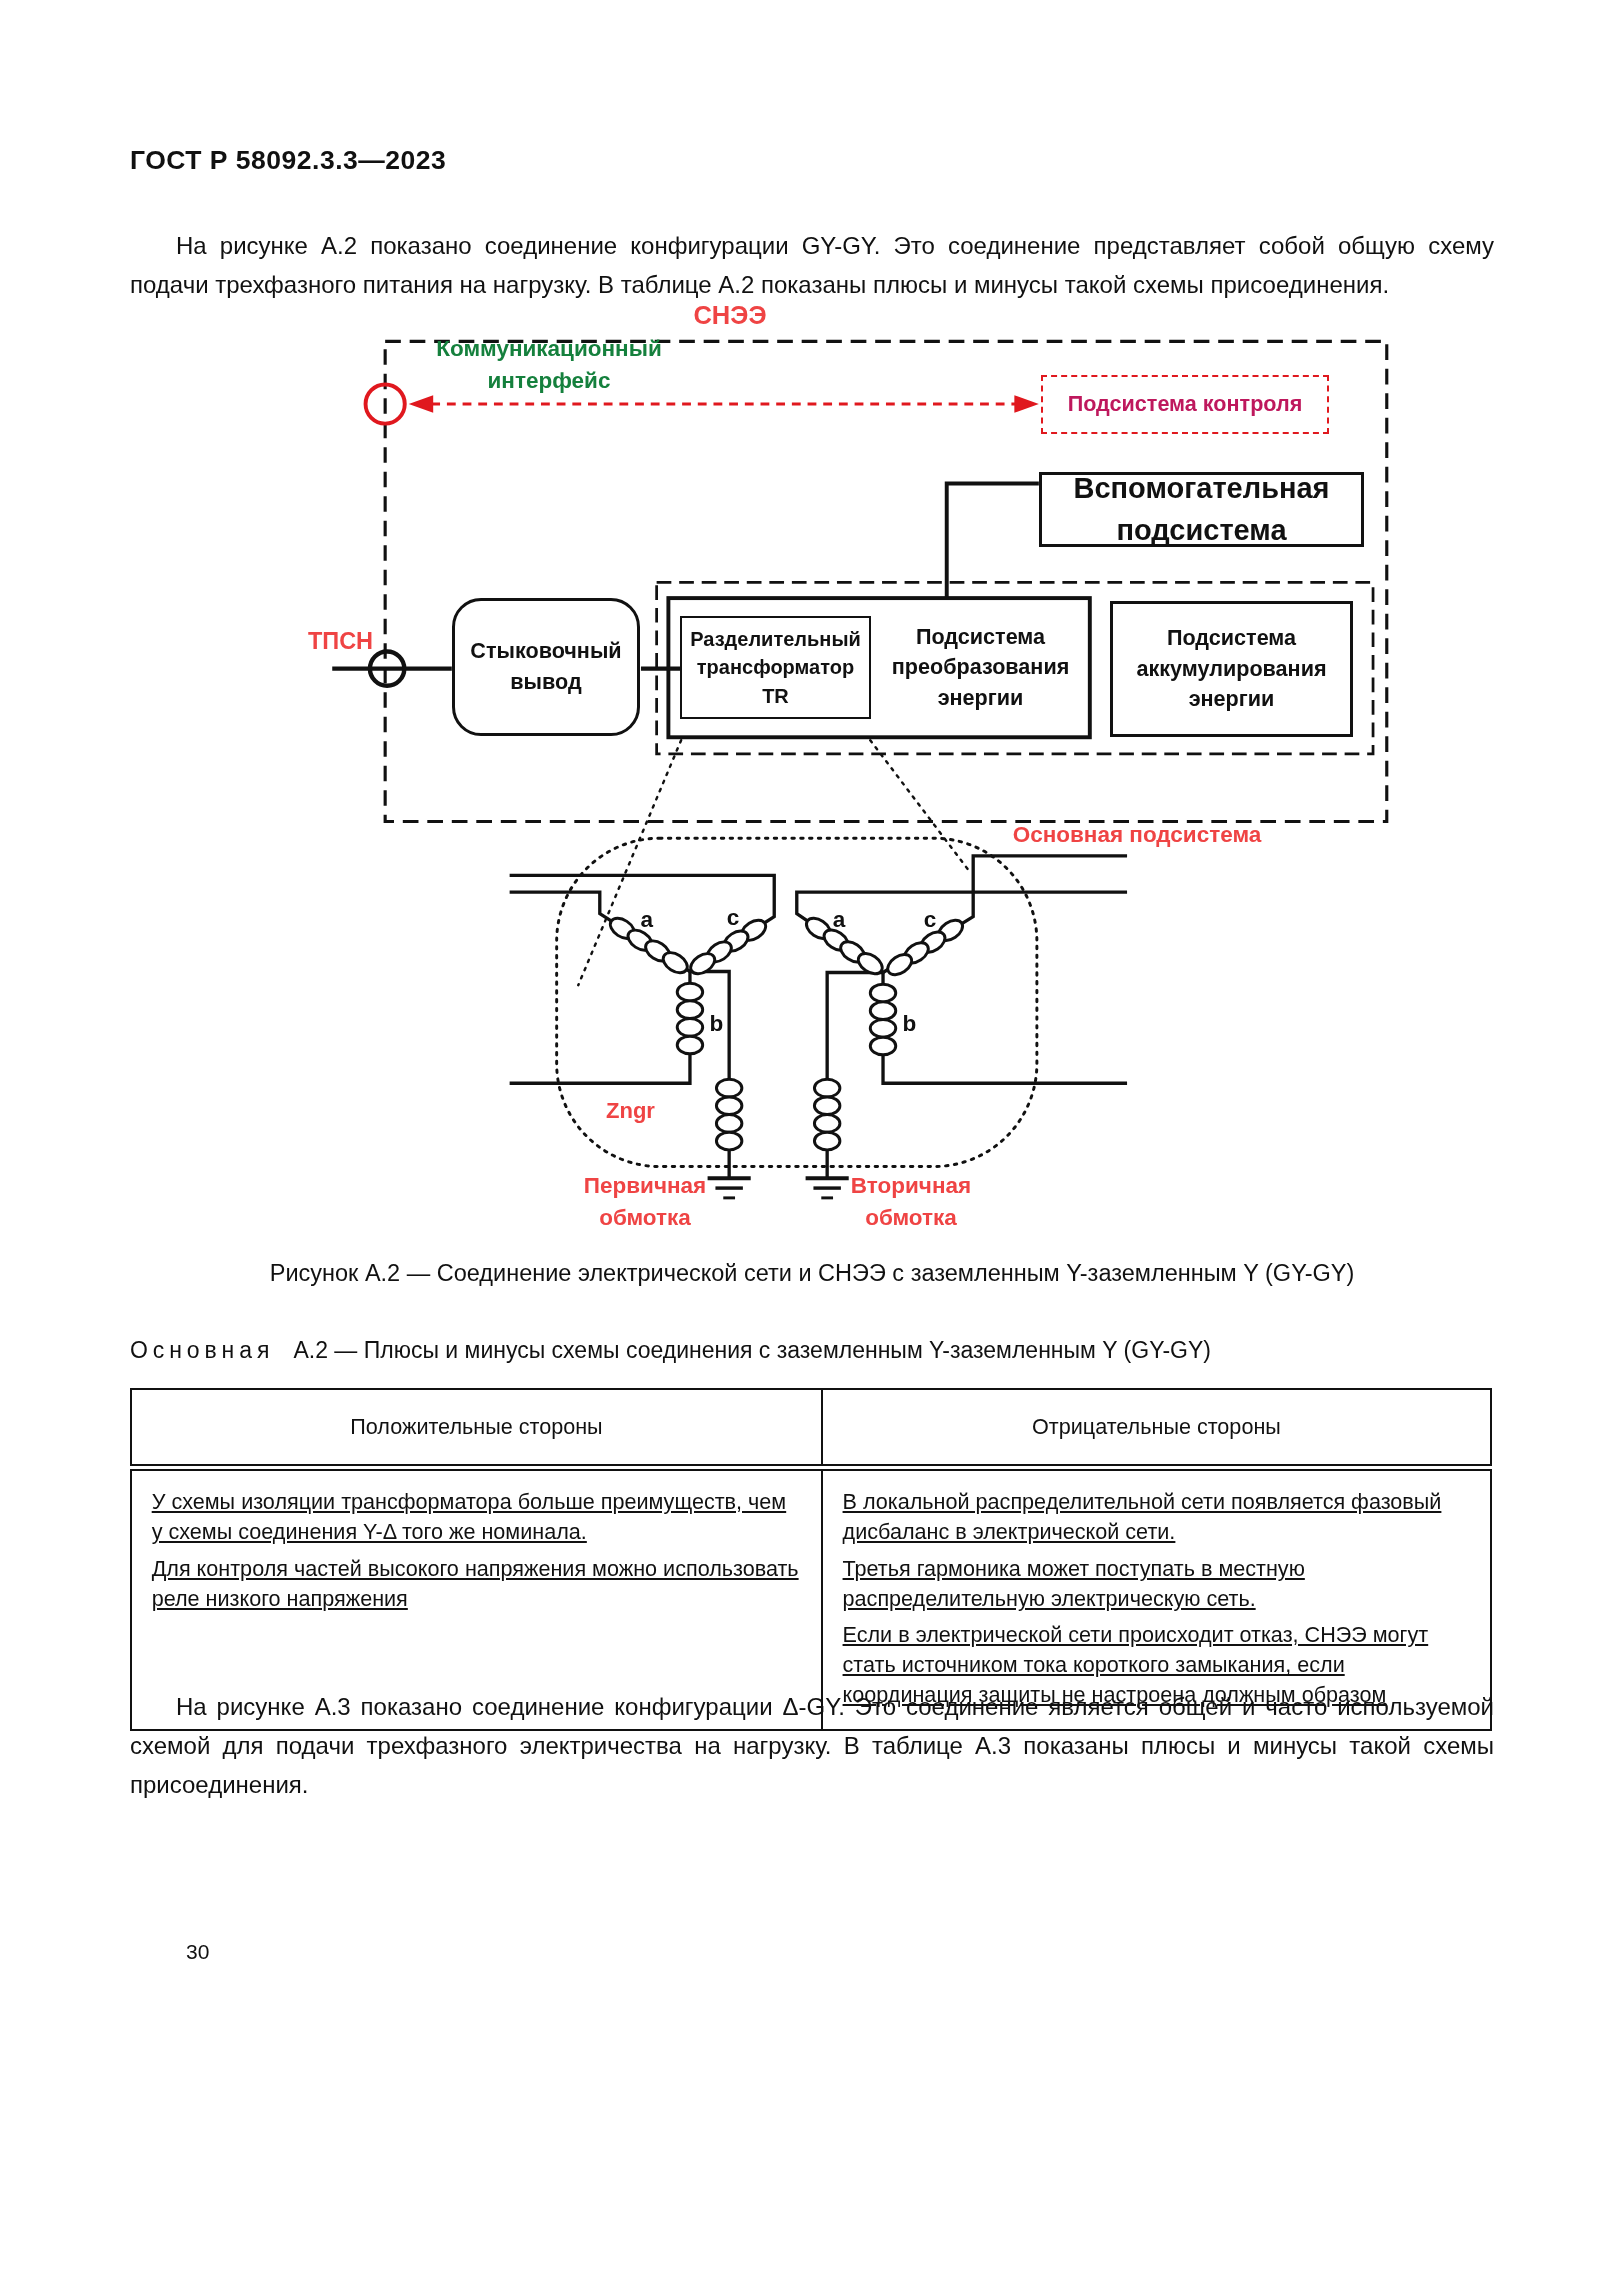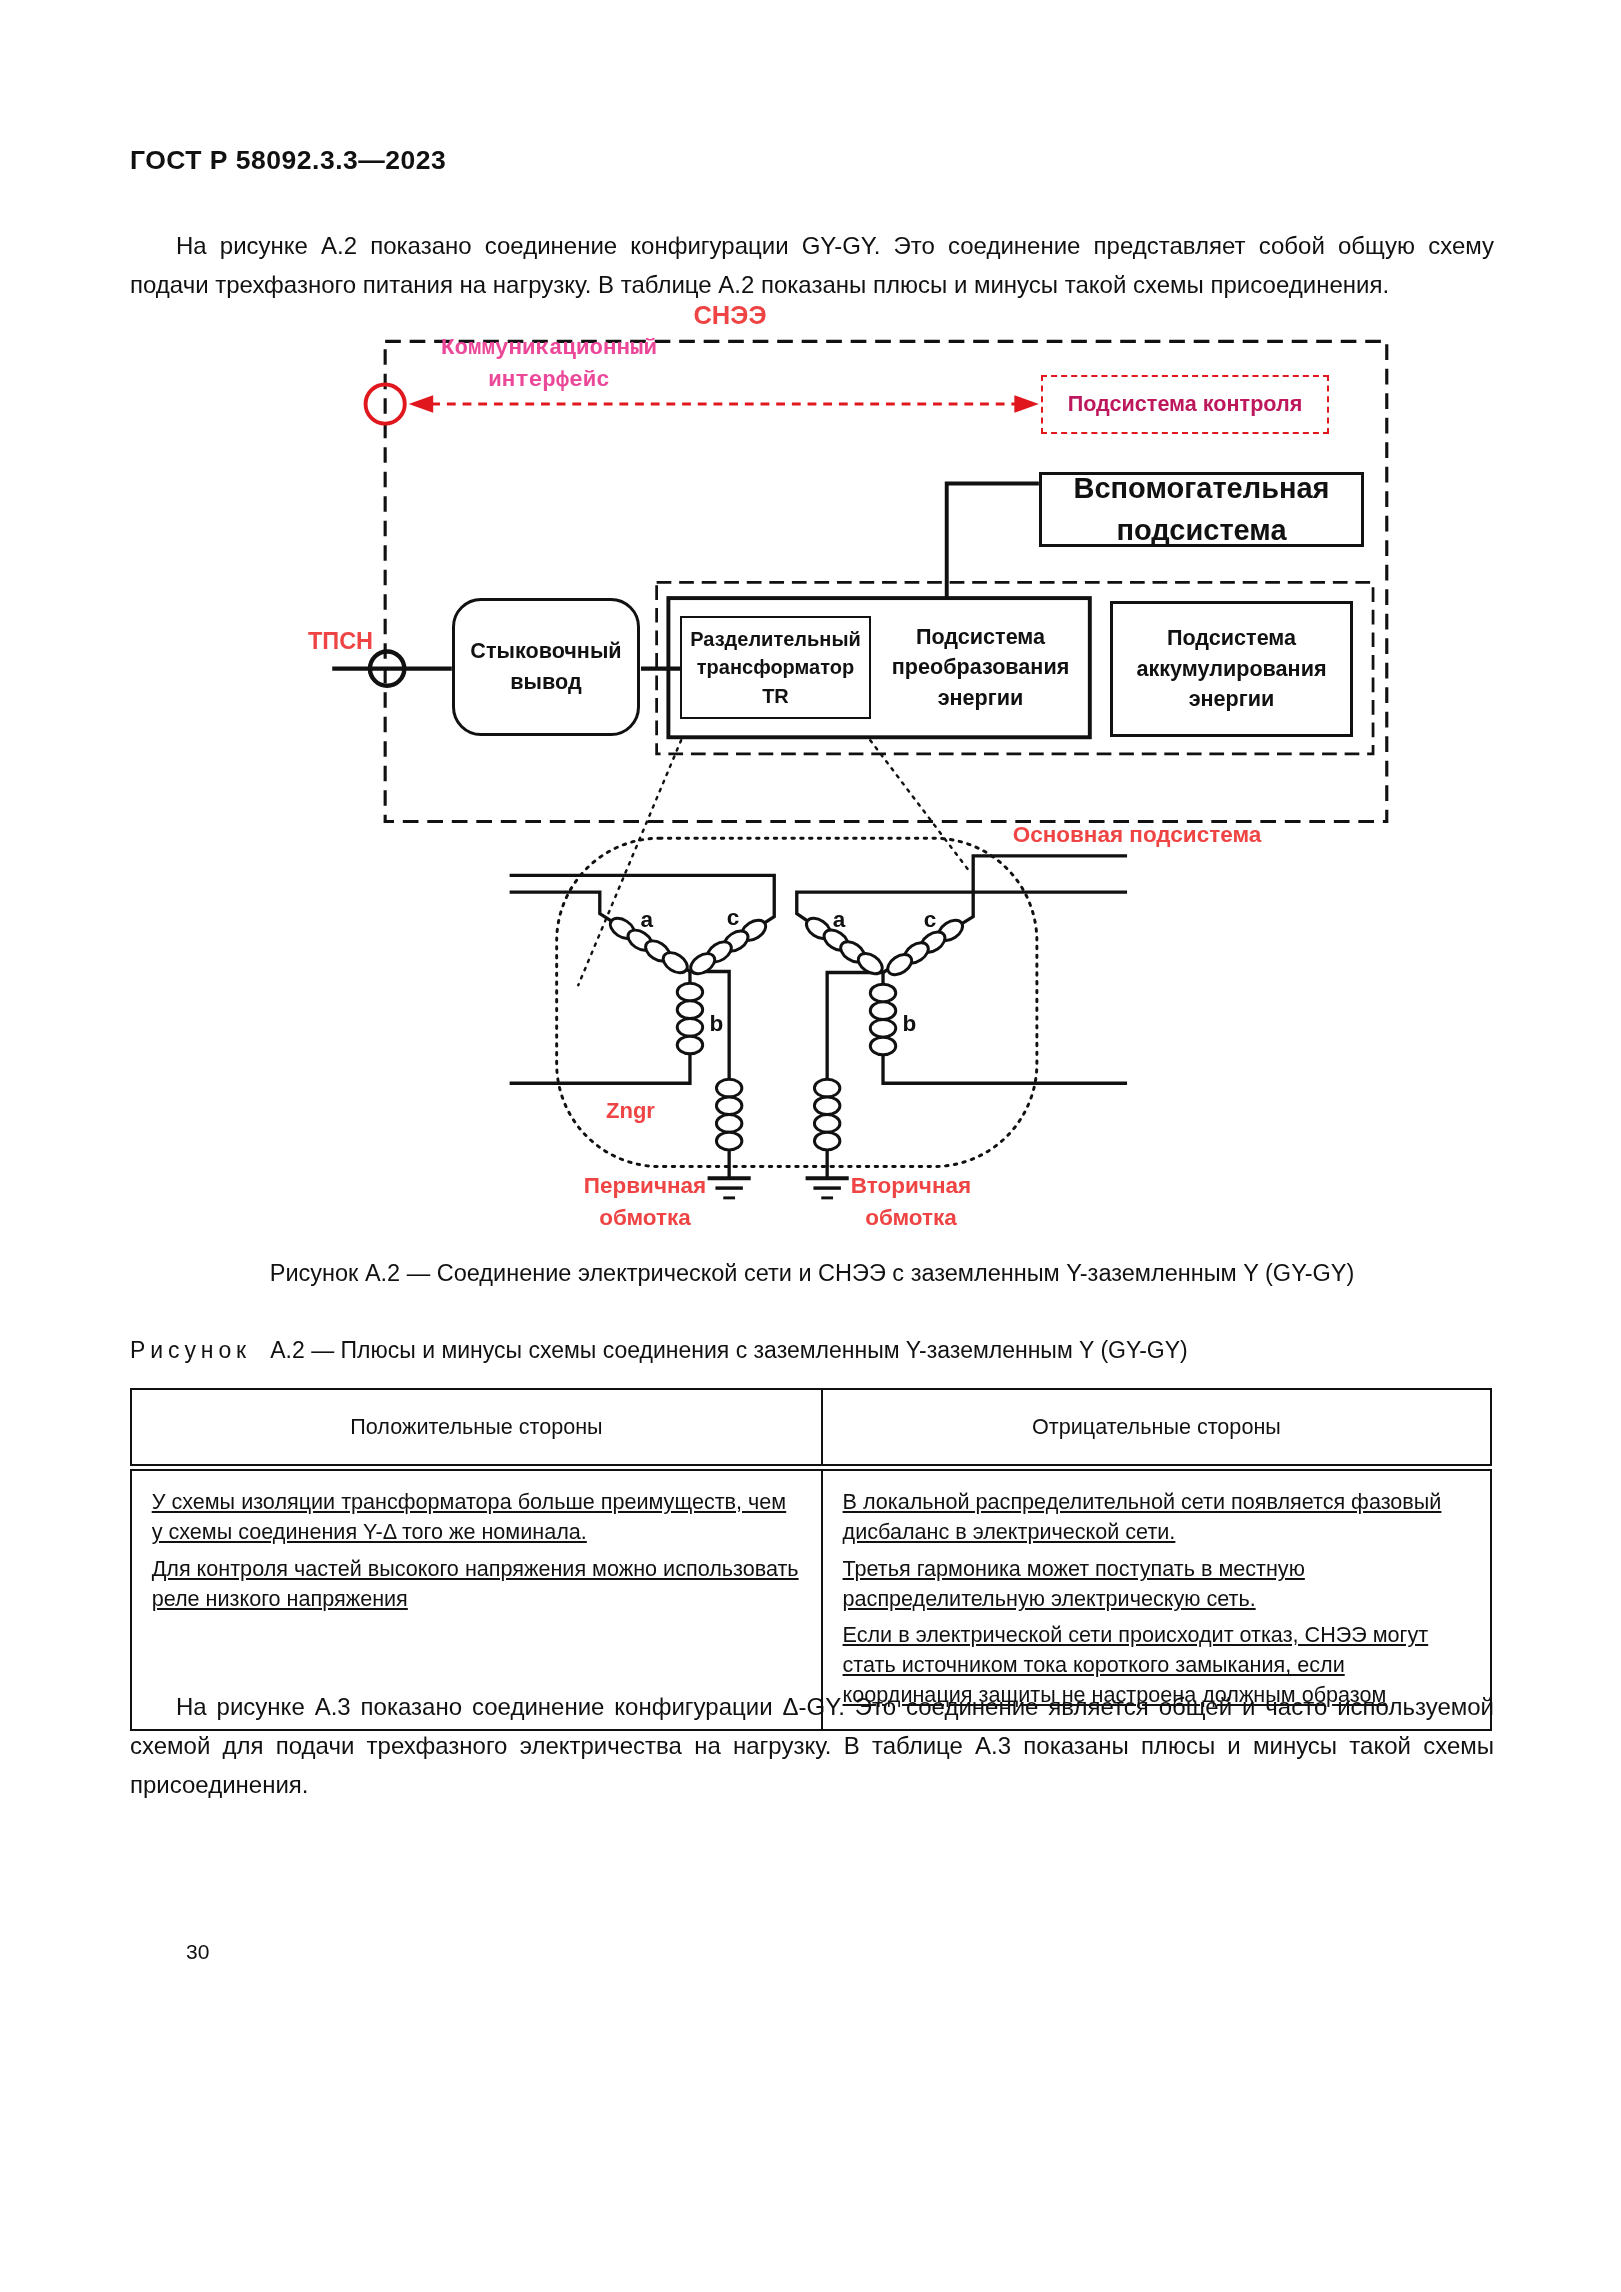--- a/index.html
+++ b/index.html
@@ -11,21 +11,21 @@
   .abs { position:absolute; }
   .doc-header { left:130px; top:145px; font-size:26.5px; font-weight:bold; letter-spacing:0.5px; }
   .para { left:130px; width:1364px; font-size:24px; line-height:1.62; text-align:justify; text-indent:46px; }
   .fig-svg { left:0; top:0; pointer-events:none; }
   .dlabel { position:absolute; font-weight:bold; text-align:center; line-height:1.4; color:#ef4444; }
   .dbox {
     position:absolute; display:flex; align-items:center; justify-content:center;
     text-align:center; font-weight:bold; background:#fff; line-height:1.42; color:#111;
   }
   .solidbox { border:3.4px solid #111; }
-  .red { color:#ec4899;font-family:Liberation Mono, monospace; }
+  .red { color:#15803d; }
   .redbox { border:2.9px dashed #e0181e; color:#be185d; }
   .fig-caption { left:130px; top:1260px; width:1364px; text-align:center; font-size:23.5px; }
   .table-caption { left:130px; top:1337px; font-size:23px; }
   .table-caption .spaced { letter-spacing:4.9px; }
   .gost-table {
     position:absolute; left:130px; top:1388px; width:1362px;
     border-collapse:collapse; border:2.9px solid #111; font-size:21.6px; table-layout:fixed;
   }
   .gost-table th {
     font-weight:normal; font-size:21.6px; text-align:center; padding:15.7px 7.8px;
@@ -175,21 +175,21 @@
 
   <div class="dlabel" style="left:606px; top:1096px; width:108px; font-size:22px; text-align:left;">Zngr</div>
 
   <div class="dlabel" style="left:557px; top:1170px; width:176px; font-size:22.5px;">Первичная обмотка</div>
 
   <div class="dlabel" style="left:823px; top:1170px; width:176px; font-size:22.5px;">Вторичная обмотка</div>
 
   <div class="abs fig-caption">Рисунок А.2 — Соединение электрической сети и СНЭЭ с заземленным Y-заземленным Y (GY-GY)</div>
 
   <div class="abs table-caption">
-    <span class="spaced">Рисунок</span>
+    <span class="spaced">Основная</span>
     <span>&nbsp;</span>
     <span>А.2 — Плюсы и минусы схемы соединения с заземленным Y-заземленным Y (GY-GY)</span>
   </div>
 
   <table class="gost-table">
     <colgroup>
         <col style="width:50.8%">
         <col>
       </colgroup>
     <thead>

